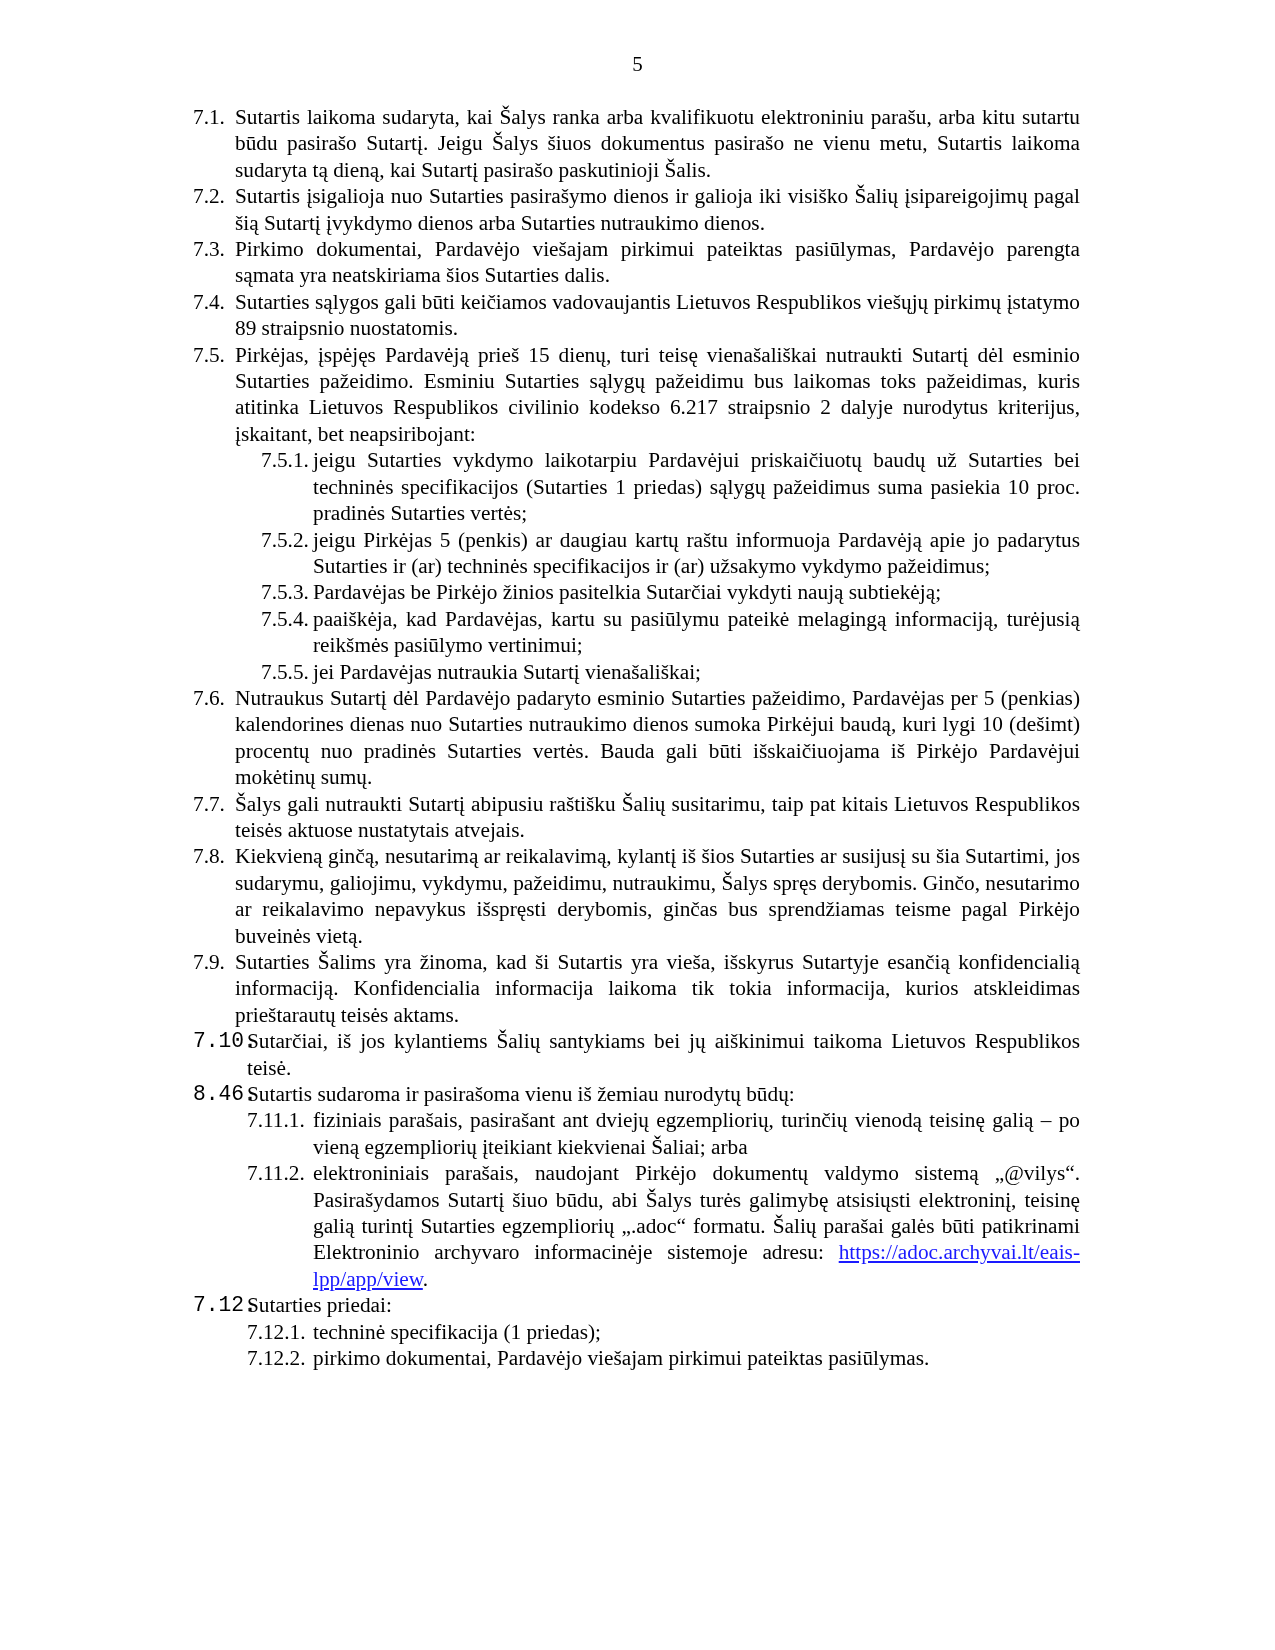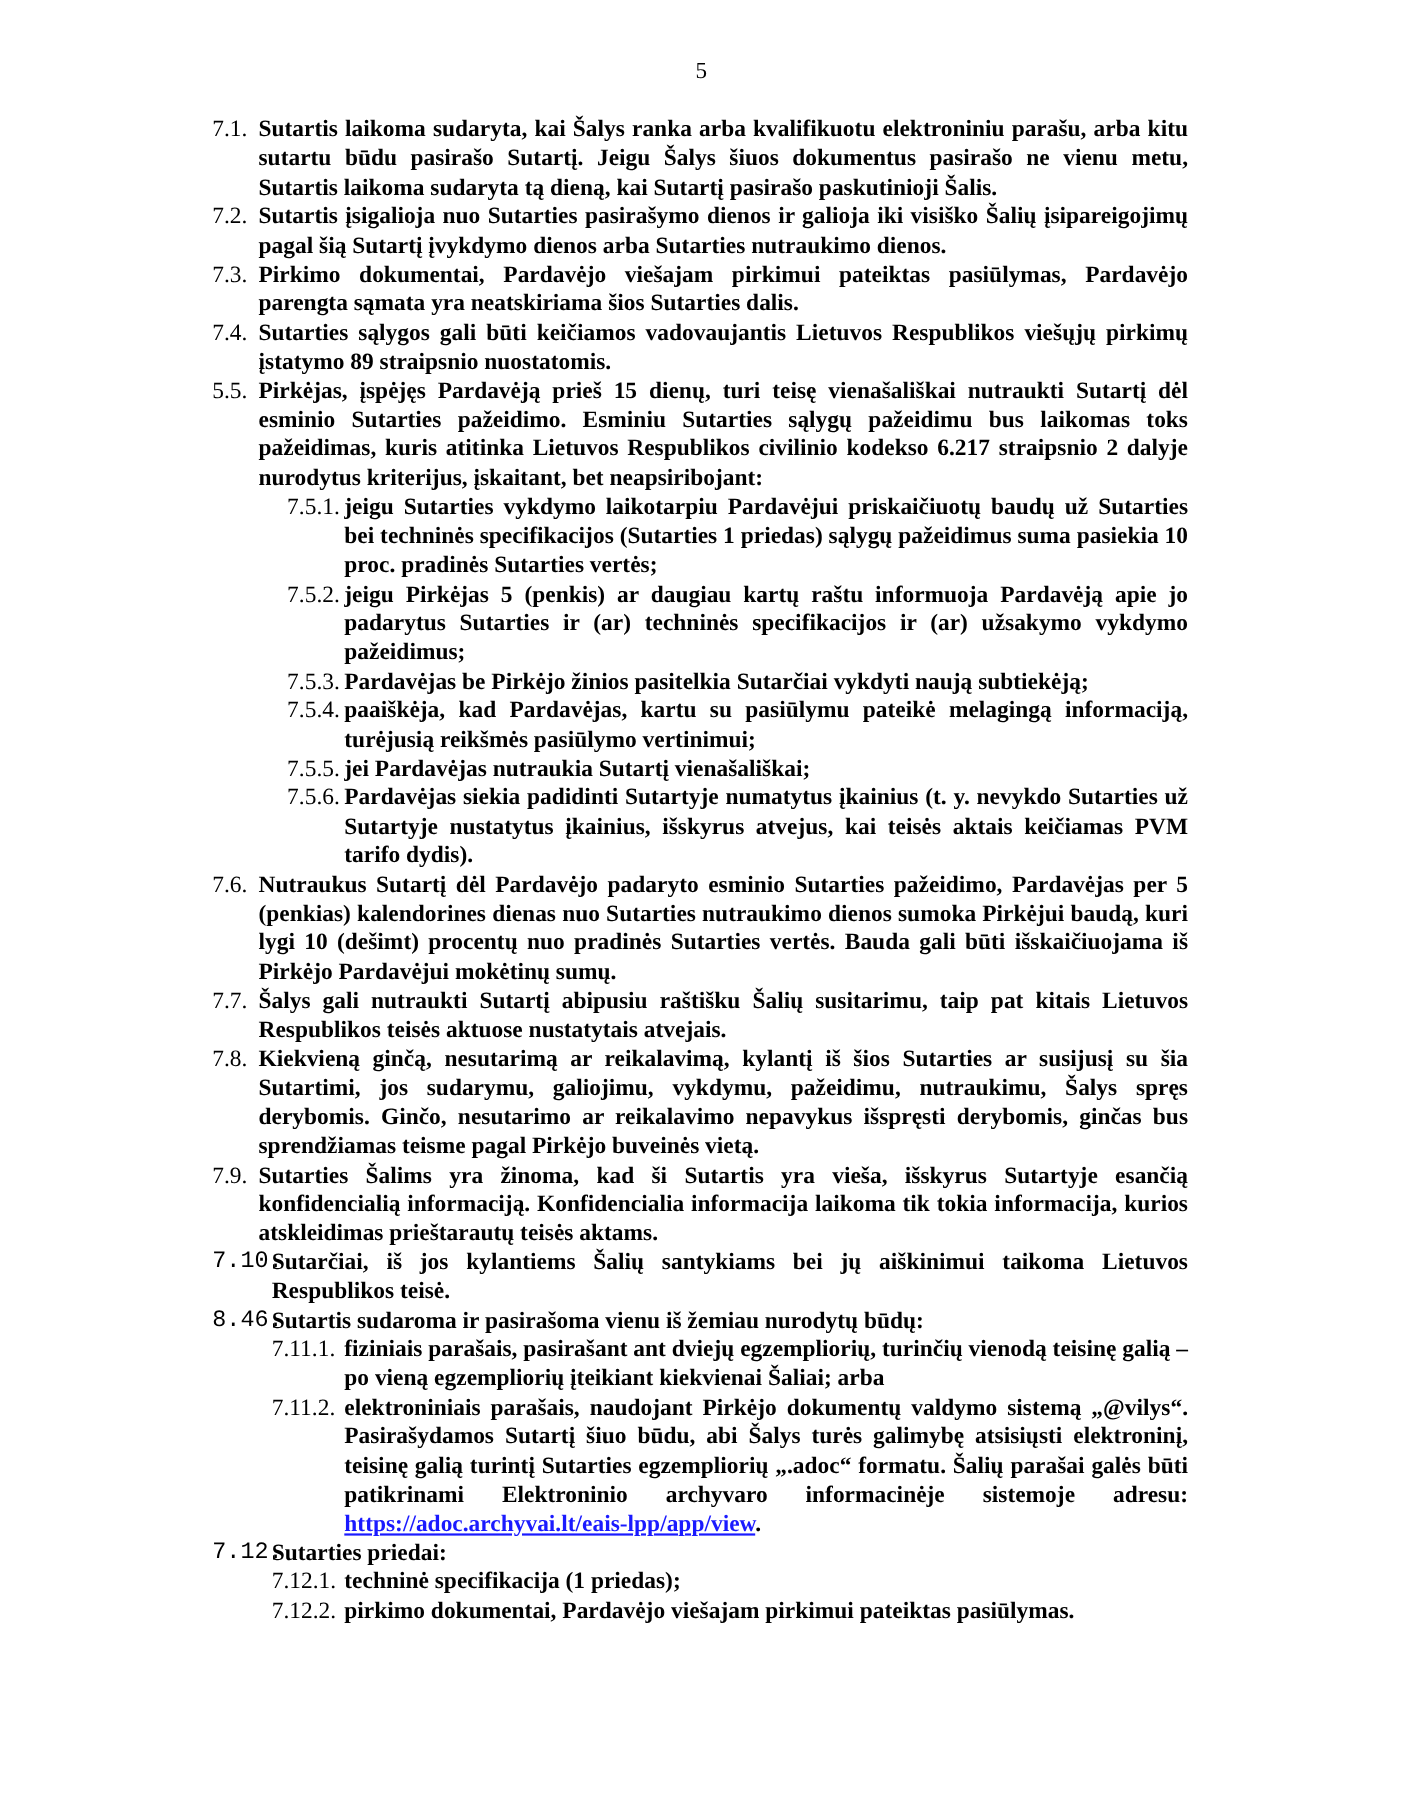--- a/index.html
+++ b/index.html
@@ -11,21 +11,21 @@
   .item { position: relative; text-align: justify; text-align-last: left; }
   .lvl1 { padding-left: 42px; }
   .lvl1.wide { padding-left: 54px; }
   .lvl2 { padding-left: 120px; margin-left: 0; }
   .num { position: absolute; left: 0; top: 0; }
   .lvl2 .num { left: 68px; }
   .lvl1.wide .num { left: 0; font-family: Liberation Mono, monospace; }
   .lvl2.wide3 { padding-left: 120px; }
   .lvl2.wide3 .num { left: 54px; }
   a.link { color: #1a1aff; text-decoration: underline; }
-  .text { display: block; font-weight: bold; }
+  .text { display: block; }
 </style>
 </head>
 <body>
 
 <div class="page-number">5</div>
 
 <div class="content">
 
   <div class="item lvl1">
     <span class="num">7.1.</span>
@@ -41,21 +41,21 @@
     <span class="num">7.3.</span>
     <span class="text">Pirkimo dokumentai, Pardavėjo viešajam pirkimui pateiktas pasiūlymas, Pardavėjo parengta sąmata yra neatskiriama šios Sutarties dalis.</span>
   </div>
 
   <div class="item lvl1">
     <span class="num">7.4.</span>
     <span class="text">Sutarties sąlygos gali būti keičiamos vadovaujantis Lietuvos Respublikos viešųjų pirkimų įstatymo 89 straipsnio nuostatomis.</span>
   </div>
 
   <div class="item lvl1">
-    <span class="num">5.5.</span>
+    <span class="num">7.5.</span>
     <span class="text">Pirkėjas, įspėjęs Pardavėją prieš 15 dienų, turi teisę vienašališkai nutraukti Sutartį dėl esminio Sutarties pažeidimo. Esminiu Sutarties sąlygų pažeidimu bus laikomas toks pažeidimas, kuris atitinka Lietuvos Respublikos civilinio kodekso 6.217 straipsnio 2 dalyje nurodytus kriterijus, įskaitant, bet neapsiribojant:</span>
   </div>
   <div class="item lvl2">
     <span class="num">7.5.1.</span>
     <span class="text">jeigu Sutarties vykdymo laikotarpiu Pardavėjui priskaičiuotų baudų už Sutarties bei techninės specifikacijos (Sutarties 1 priedas) sąlygų pažeidimus suma pasiekia 10 proc. pradinės Sutarties vertės;</span>
   </div>
   <div class="item lvl2">
     <span class="num">7.5.2.</span>
     <span class="text">jeigu Pirkėjas 5 (penkis) ar daugiau kartų raštu informuoja Pardavėją apie jo padarytus Sutarties ir (ar) techninės specifikacijos ir (ar) užsakymo vykdymo pažeidimus;</span>
   </div>
@@ -63,24 +63,20 @@
     <span class="num">7.5.3.</span>
     <span class="text">Pardavėjas be Pirkėjo žinios pasitelkia Sutarčiai vykdyti naują subtiekėją;</span>
   </div>
   <div class="item lvl2">
     <span class="num">7.5.4.</span>
     <span class="text">paaiškėja, kad Pardavėjas, kartu su pasiūlymu pateikė melagingą informaciją, turėjusią reikšmės pasiūlymo vertinimui;</span>
   </div>
   <div class="item lvl2">
     <span class="num">7.5.5.</span>
     <span class="text">jei Pardavėjas nutraukia Sutartį vienašališkai;</span>
-  </div>
-  <div class="item lvl2">
-    <span class="num">7.5.6.</span>
-    <span class="text">Pardavėjas siekia padidinti Sutartyje numatytus įkainius (t. y. nevykdo Sutarties už Sutartyje nustatytus įkainius, išskyrus atvejus, kai teisės aktais keičiamas PVM tarifo dydis).</span>
   </div>
 
   <div class="item lvl1">
     <span class="num">7.6.</span>
     <span class="text">Nutraukus Sutartį dėl Pardavėjo padaryto esminio Sutarties pažeidimo, Pardavėjas per 5 (penkias) kalendorines dienas nuo Sutarties nutraukimo dienos sumoka Pirkėjui baudą, kuri lygi 10 (dešimt) procentų nuo pradinės Sutarties vertės. Bauda gali būti išskaičiuojama iš Pirkėjo Pardavėjui mokėtinų sumų.</span>
   </div>
 
   <div class="item lvl1">
     <span class="num">7.7.</span>
     <span class="text">Šalys gali nutraukti Sutartį abipusiu raštišku Šalių susitarimu, taip pat kitais Lietuvos Respublikos teisės aktuose nustatytais atvejais.</span>

